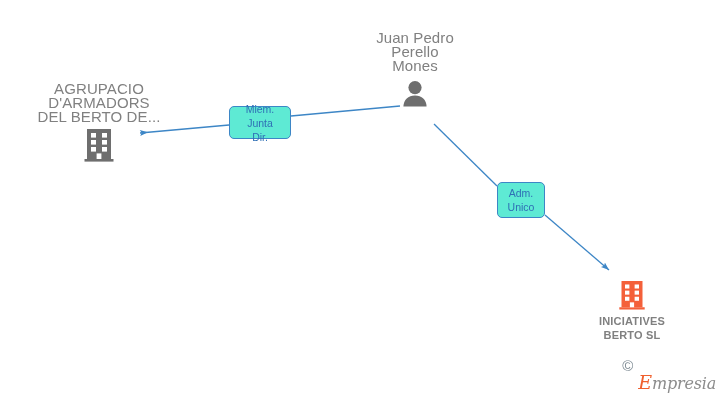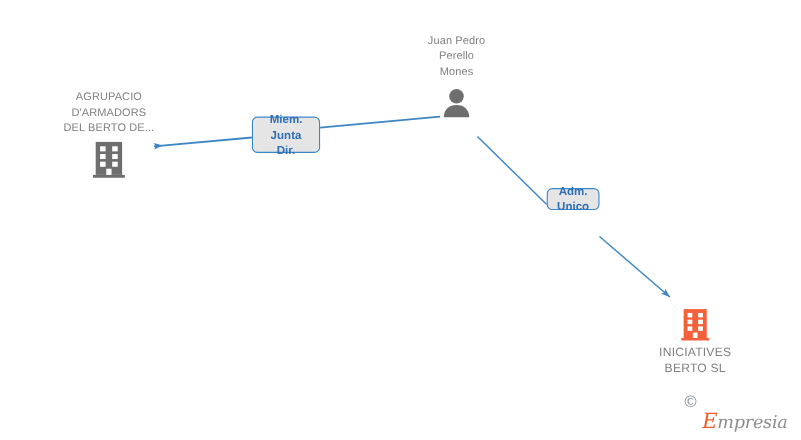--- a/index.html
+++ b/index.html
@@ -28,64 +28,63 @@
   
   .node {
     position: absolute;
     display: flex;
     flex-direction: column;
     align-items: center;
     width: 150px;
   }
   .node-label {
     color: #808080;
-    font-size: 10px;
+    font-size: 15px;
     line-height: 14px;
     text-align: center;
     letter-spacing: 0.1px;
     white-space: pre-line;
   }
   .node-label.strong {
-    font-weight: normal;
+    font-weight: bold;
     font-size: 11px;
     letter-spacing: 0.2px;
   }
   .node-icon {
     line-height: 0;
   }
 
   
   #node-person        { left: 340px; top: 31px; }
   #node-agrupacio     { left: 24px;  top: 82px; }
   #node-iniciatives   { left: 557px; top: 280px; }
 
   .node-person-gap  { height: 6px; }
   .node-building-gap{ height: 4px; }
 
   
   .edge-label {
     position: absolute;
     box-sizing: border-box;
-    background: #e5e5e5;
+    background: #5eead4;
     border: 1px solid #3d86c6;
     border-radius: 5px;
     color: #2f6fb5;
     font-size: 10.5px;
     line-height: 14px;
     text-align: center;
     display: flex;
     flex-direction: column;
     justify-content: center;
     align-items: center;
     white-space: pre-line;
     padding: 1px 20px;
-    font-weight: bold;
   }
   #edge-label-miem  { left: 229px; top: 106px; width: 62px; height: 33px; }
-  #edge-label-adm   { left: 497px; top: 171px; width: 48px; height: 20px; }
+  #edge-label-adm   { left: 497px; top: 182px; width: 48px; height: 36px; }
 
   
   #watermark {
     position: absolute;
     right: 12px;
     bottom: 8px;
     display: flex;
     align-items: center;
     gap: 5px;
     user-select: none;

